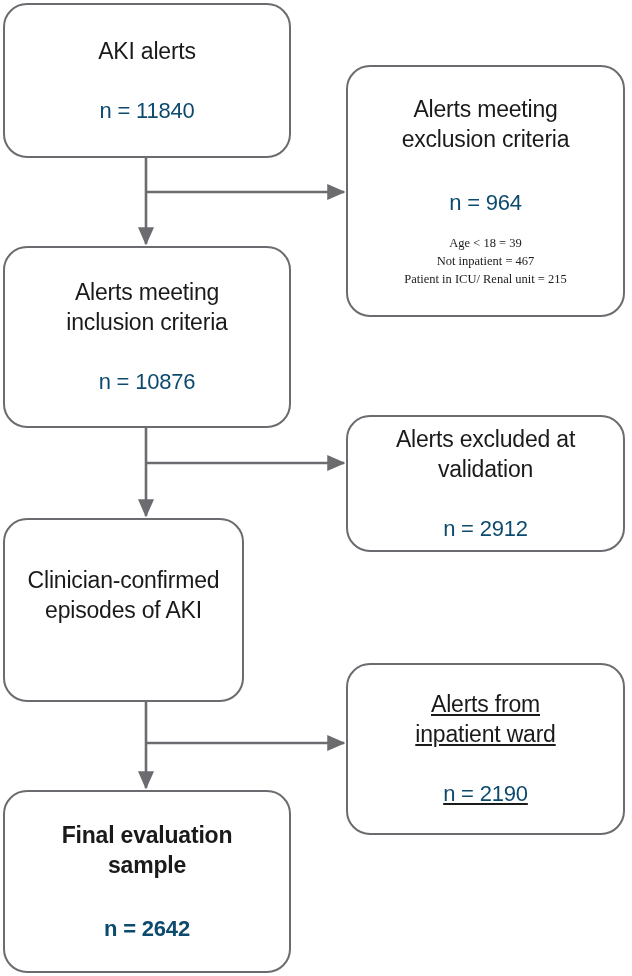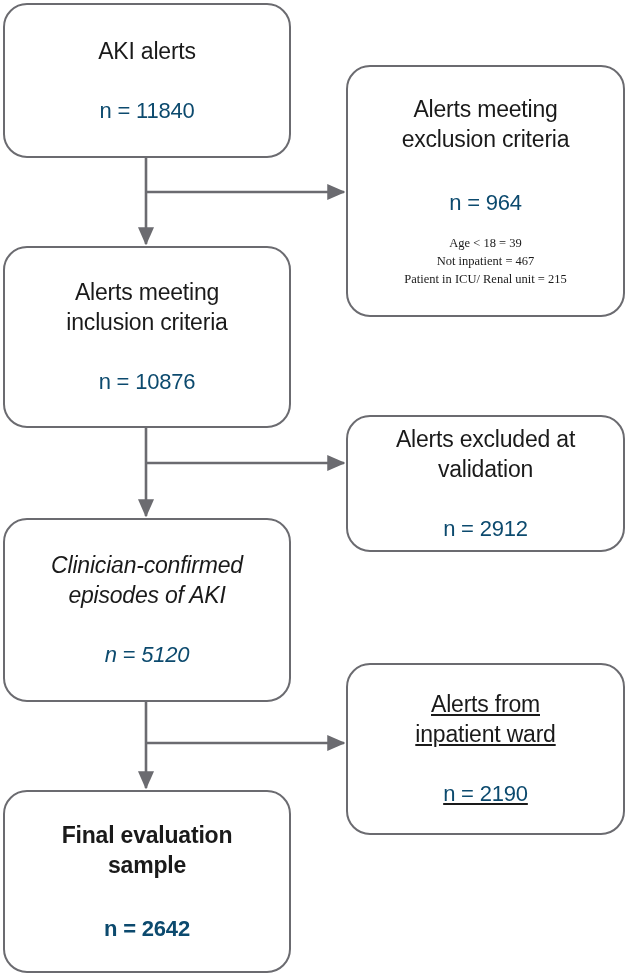--- a/index.html
+++ b/index.html
@@ -74,21 +74,21 @@
   .flow-box.is-bold .box-title,
   .flow-box.is-bold .box-count {
     font-weight: bold;
   }
 
   
   #box-aki-alerts            { left: 3px;   top: 3px;   width: 288px; height: 155px; }
   #box-exclusion-criteria    { left: 346px; top: 65px;  width: 279px; height: 252px; }
   #box-inclusion-criteria    { left: 3px;   top: 246px; width: 288px; height: 182px; }
   #box-excluded-validation   { left: 346px; top: 383px; width: 279px; height: 137px; margin-top: 32px; }
-  #box-clinician-confirmed   { left: 3px;   top: 518px; width: 288px; height: 184px; font-style: italic; }
+  #box-clinician-confirmed   { left: 3px;   top: 518px; width: 241px; height: 184px; }
   #box-inpatient-ward        { left: 346px; top: 663px; width: 279px; height: 172px; text-decoration: underline; }
   #box-final-sample          { left: 3px;   top: 790px; width: 288px; height: 183px; }
 </style>
 </head>
 <body>
 
 <div id="flow-root">
 
   <svg id="connector-layer" viewBox="0 0 632 976" width="632" height="976" aria-hidden="true">
     <defs>
@@ -141,21 +141,20 @@
     <div class="box-title">Alerts excluded at
 validation</div>
     <div class="gap-md"></div>
     <div class="box-count">n = 2912</div>
   </div>
 
   <div class="flow-box" id="box-clinician-confirmed">
     <div class="box-title">Clinician-confirmed
 episodes of AKI</div>
     <div class="gap-md"></div>
-    <div class="box-count">n = 5120</div>
   </div>
 
   <div class="flow-box" id="box-inpatient-ward">
     <div class="box-title">Alerts from
 inpatient ward</div>
     <div class="gap-md"></div>
     <div class="box-count">n = 2190</div>
   </div>
 
   <div class="flow-box is-bold" id="box-final-sample">

